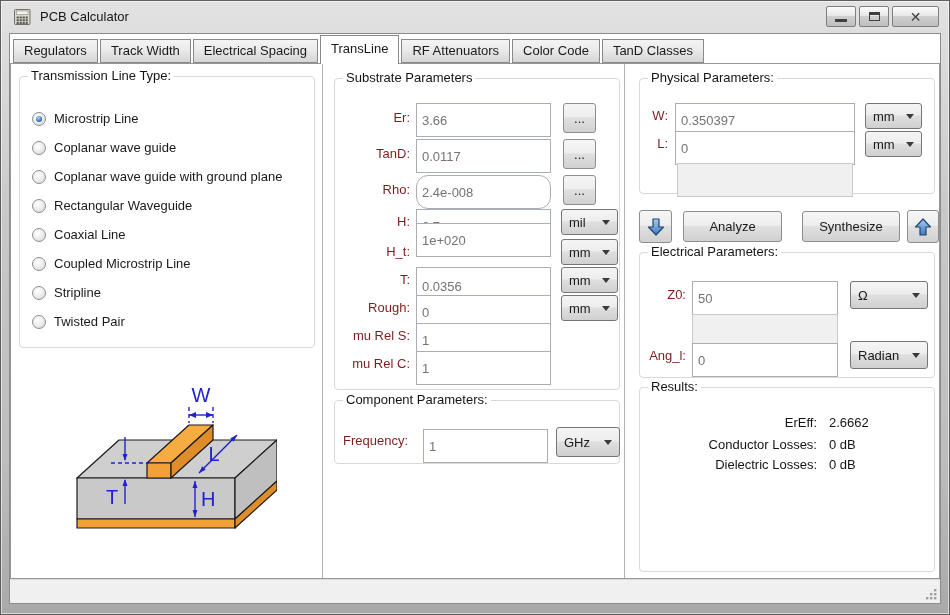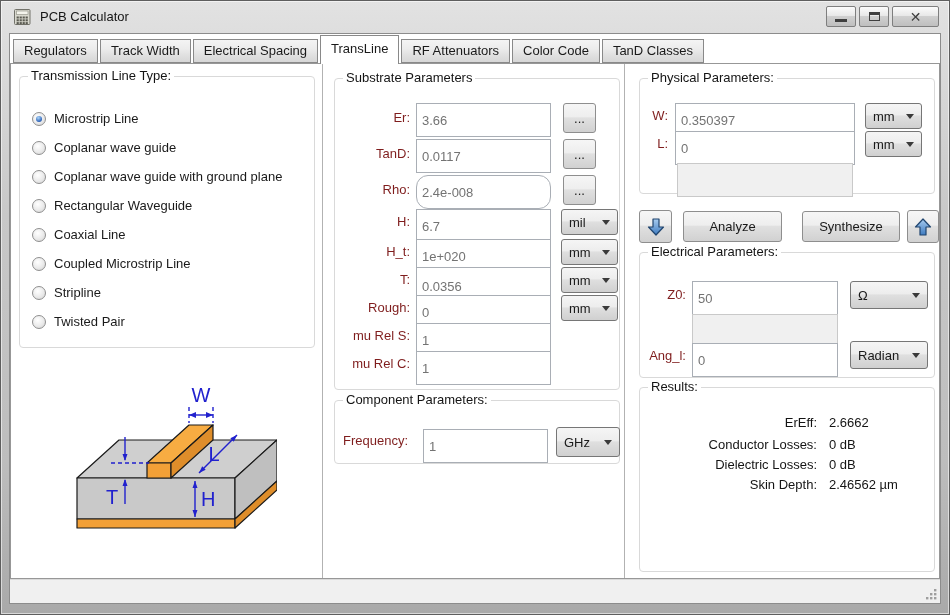--- a/index.html
+++ b/index.html
@@ -210,21 +210,21 @@
           </div>
 
         <span class="flabel" style="left:0; width:75px; top:135px">H:</span>
         <input class="tinput" style="left: 81px; top: 130px; width: 135px; height: 26px;" value="6.7">
         <div class="combo" style="left:226px; top:130px; width:57px; height:26px">
             <span>mil</span>
             <span class="carrow"></span>
           </div>
 
         <span class="flabel" style="left:0; width:75px; top:165px">H_t:</span>
-        <input class="tinput" style="left: 81px; top: 160px; width: 135px; height: 14px;" value="1e+020">
+        <input class="tinput" style="left: 81px; top: 144px; width: 135px; height: 14px;" value="1e+020">
         <div class="combo" style="left:226px; top:160px; width:57px; height:26px">
             <span>mm</span>
             <span class="carrow"></span>
           </div>
 
         <span class="flabel" style="left:0; width:75px; top:193px">T:</span>
         <input class="tinput" style="left: 81px; top: 188px; width: 135px; height: 38px;" value="0.0356">
         <div class="combo" style="left:226px; top:188px; width:57px; height:26px">
             <span>mm</span>
             <span class="carrow"></span>
@@ -315,21 +315,20 @@
             <span>Radian</span>
             <span class="carrow"></span>
           </div>
       </div>
 
       <div class="gbox" style="left:628px; top:323px; width:296px; height:185px">
         <span class="gtitle">Results:</span>
         <div class="rrow" style="top:27px"><span class="rlab">ErEff:</span><span class="rval">2.6662</span></div>
         <div class="rrow" style="top:49px"><span class="rlab">Conductor Losses:</span><span class="rval">0 dB</span></div>
         <div class="rrow" style="top:69px"><span class="rlab">Dielectric Losses:</span><span class="rval">0 dB</span></div>
-        <div class="rrow" style="top:89px"><span class="rlab">Skin Depth:</span><span class="rval">2.46562 µm</span></div>
       </div>
 
     </div>
 
     <div class="statusbar">
       <svg class="grip" width="13" height="13" viewBox="0 0 13 13">
         <g fill="#9E9E9E">
           <rect x="9" y="9" width="2.4" height="2.4"></rect>
             <rect x="9" y="5" width="2.4" height="2.4"></rect>
             <rect x="5" y="9" width="2.4" height="2.4"></rect>

